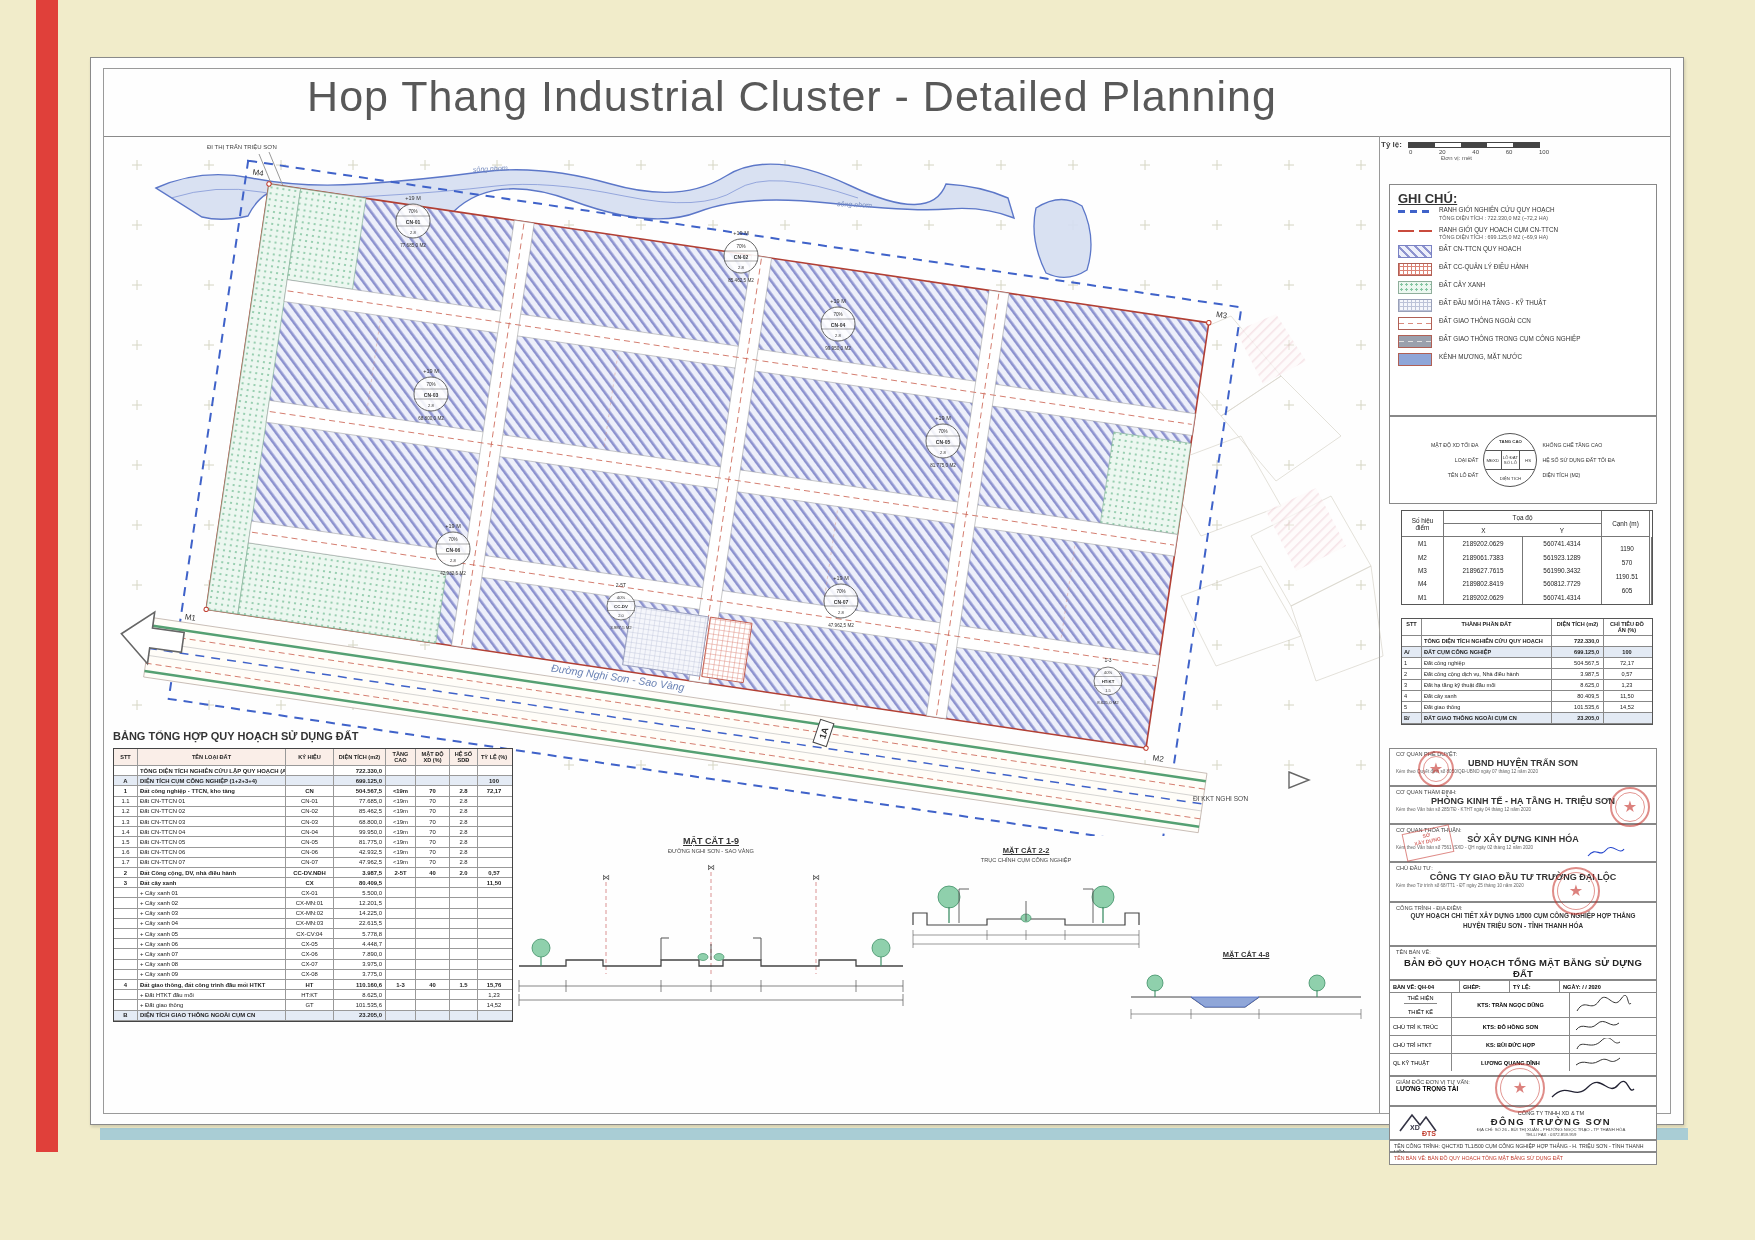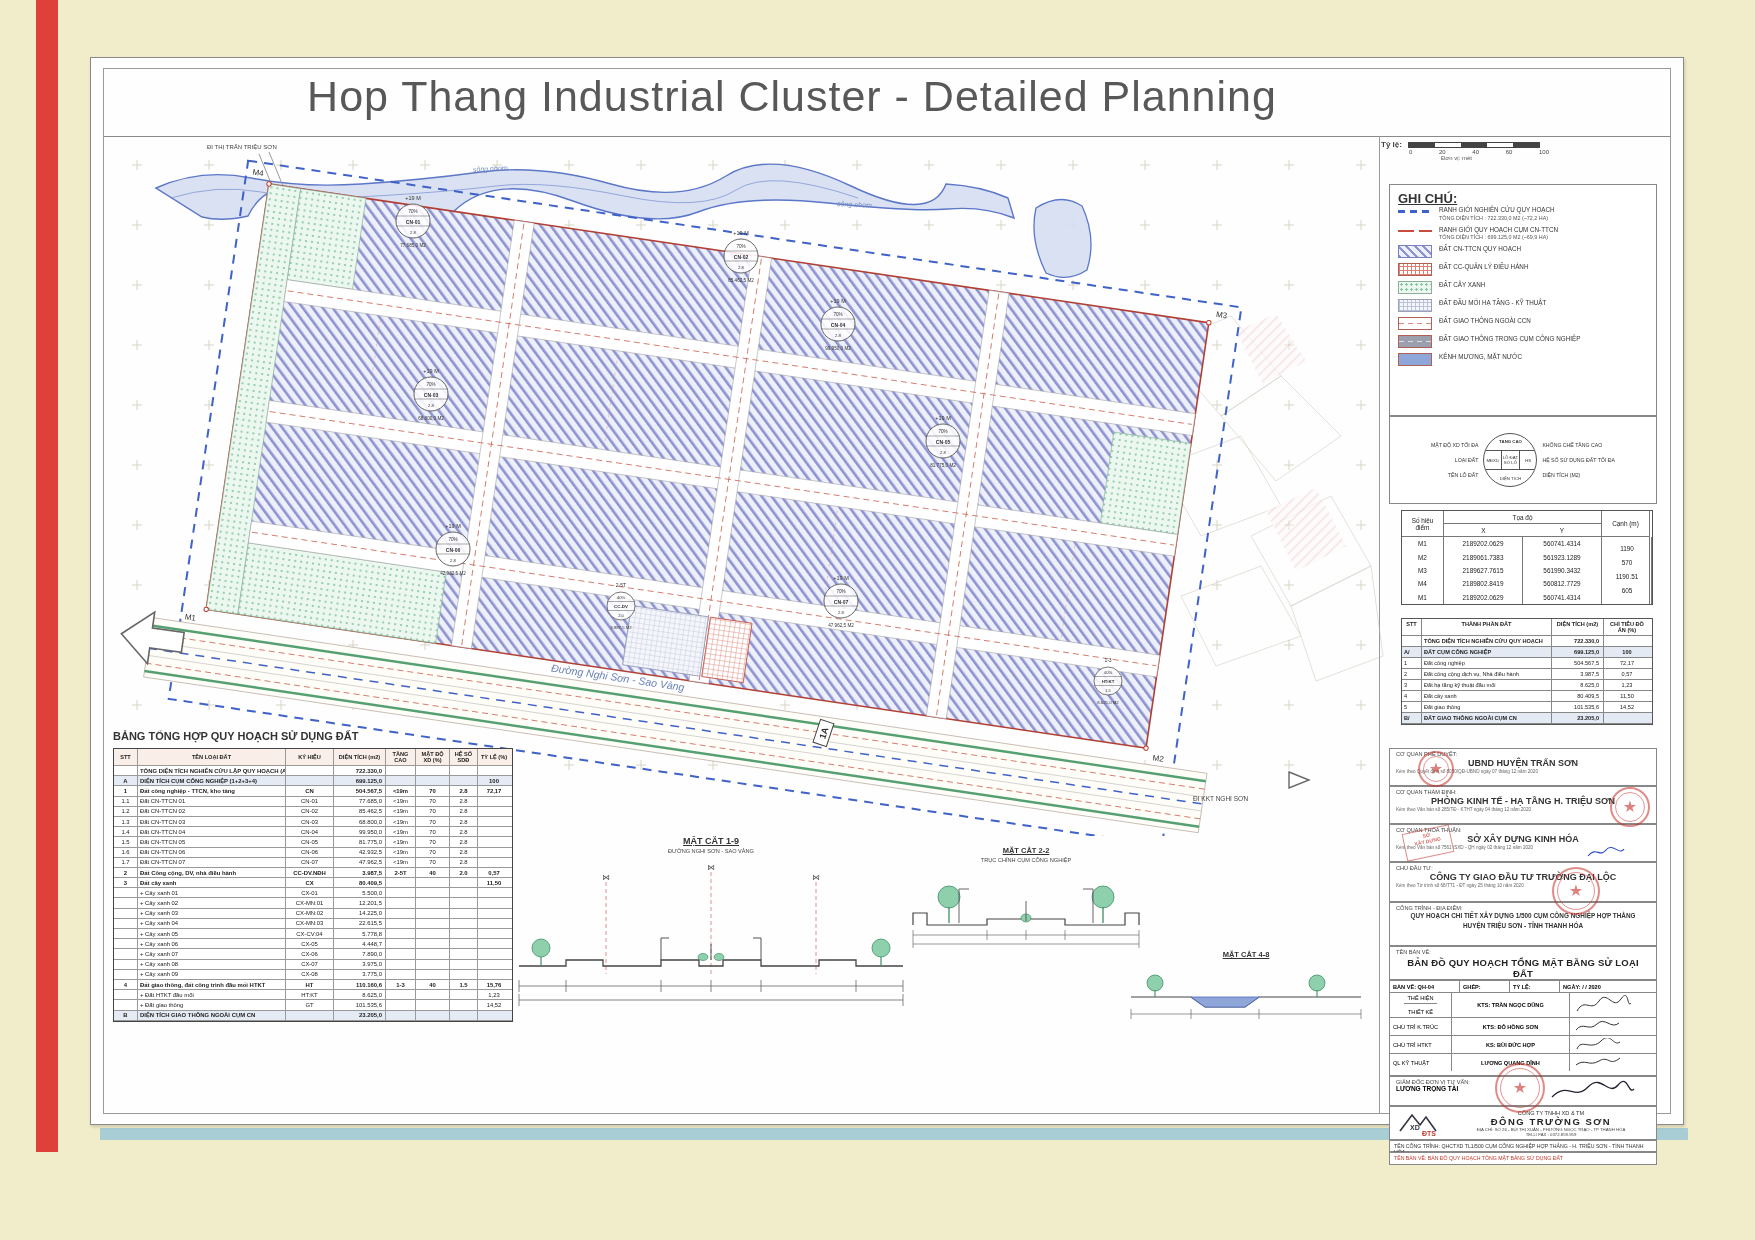--- a/index.html
+++ b/index.html
@@ -614,21 +614,21 @@
         <span class="star">★</span>
       </div>
   </div>
   <div class="rblock" style="top:844px;height:44px;">
     <div class="r-head">CÔNG TRÌNH - ĐỊA ĐIỂM:</div>
     <div class="r-proj">QUY HOẠCH CHI TIẾT XÂY DỰNG 1/500 CỤM CÔNG NGHIỆP HỢP THẮNG</div>
     <div class="r-proj">HUYỆN TRIỆU SƠN - TỈNH THANH HÓA</div>
   </div>
   <div class="rblock" style="top:888px;height:34px;">
     <div class="r-head">TÊN BẢN VẼ:</div>
-    <div class="r-drawname">BẢN ĐỒ QUY HOẠCH TỔNG MẶT BẰNG SỬ LOẠI ĐẤT</div>
+    <div class="r-drawname">BẢN ĐỒ QUY HOẠCH TỔNG MẶT BẰNG SỬ DỰNG ĐẤT</div>
   </div>
 
   <div class="rblock" style="top:922px;height:96px;padding:0;">
     <div class="tb-r1">
       <div>BẢN VẼ: QH-04</div>
       <div>GHÉP:</div>
       <div>TỶ LỆ:</div>
       <div>NGÀY:     /     / 2020</div>
     </div>
     <div class="sig-row" style="height:24px;">

